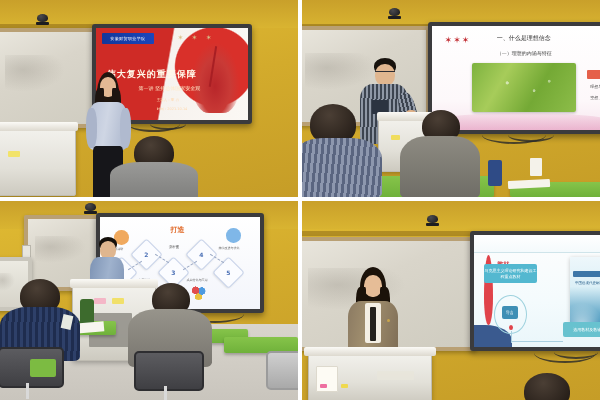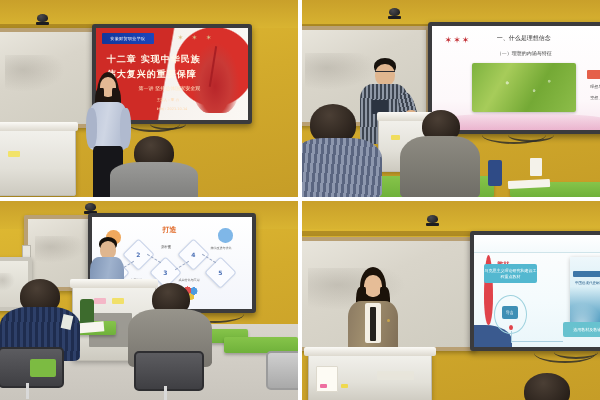--- a/index.html
+++ b/index.html
@@ -171,21 +171,20 @@
     </div>
 
     <div class="tv" style="left:92px;top:24px;width:152px;height:92px;">
       <div class="screen">
         <div class="slide1">
           <div class="s1-logo">
             <span>安徽财贸职业学院</span>
           </div>
           <div class="s1-birds" style="right:22%;top:6%;">✶ ✶ ✶</div>
           <div class="s1-soldier"></div>
-          <div class="s1-t1">十二章    实现中华民族</div>
           <div class="s1-t2">伟大复兴的重要保障</div>
           <div class="s1-sub">第一讲 坚持总体国家安全观</div>
           <div class="s1-meta" style="top:76%;">主讲人：董 冉</div>
           <div class="s1-meta" style="top:86%;">时间：2021.10.14</div>
         </div>
       </div>
     </div>
     <div class="cable" style="left:128px;top:116px;width:52px;height:14px;"></div>
     <div class="cable" style="left:150px;top:118px;width:36px;height:10px;"></div>
 
@@ -281,21 +280,21 @@
     <div class="wall"></div>
     <div class="wall-dark"></div>
 
     <div class="board" style="left:24px;top:14px;width:92px;height:68px;"></div>
 
     <div class="camera" style="left:84px;top:2px;">
       <div class="cbody"></div>
         <div class="cbase"></div>
     </div>
 
-    <div class="tv" style="left:88px;top:12px;width:160px;height:92px;">
+    <div class="tv" style="left:96px;top:12px;width:160px;height:92px;">
       <div class="screen">
         <div class="slide3">
           <div class="s3-title">打造</div>
           <div class="s3-sub">流程图</div>
 
           <div class="s3-ic" style="left:9%;top:14%;width:9%;height:16%;background:#f0a95e;"></div>
           <div class="s3-lbl" style="left:7%;top:33%;">前期调研</div>
 
           <div class="node" style="left:6%;top:48%;">
             <i>1</i>

